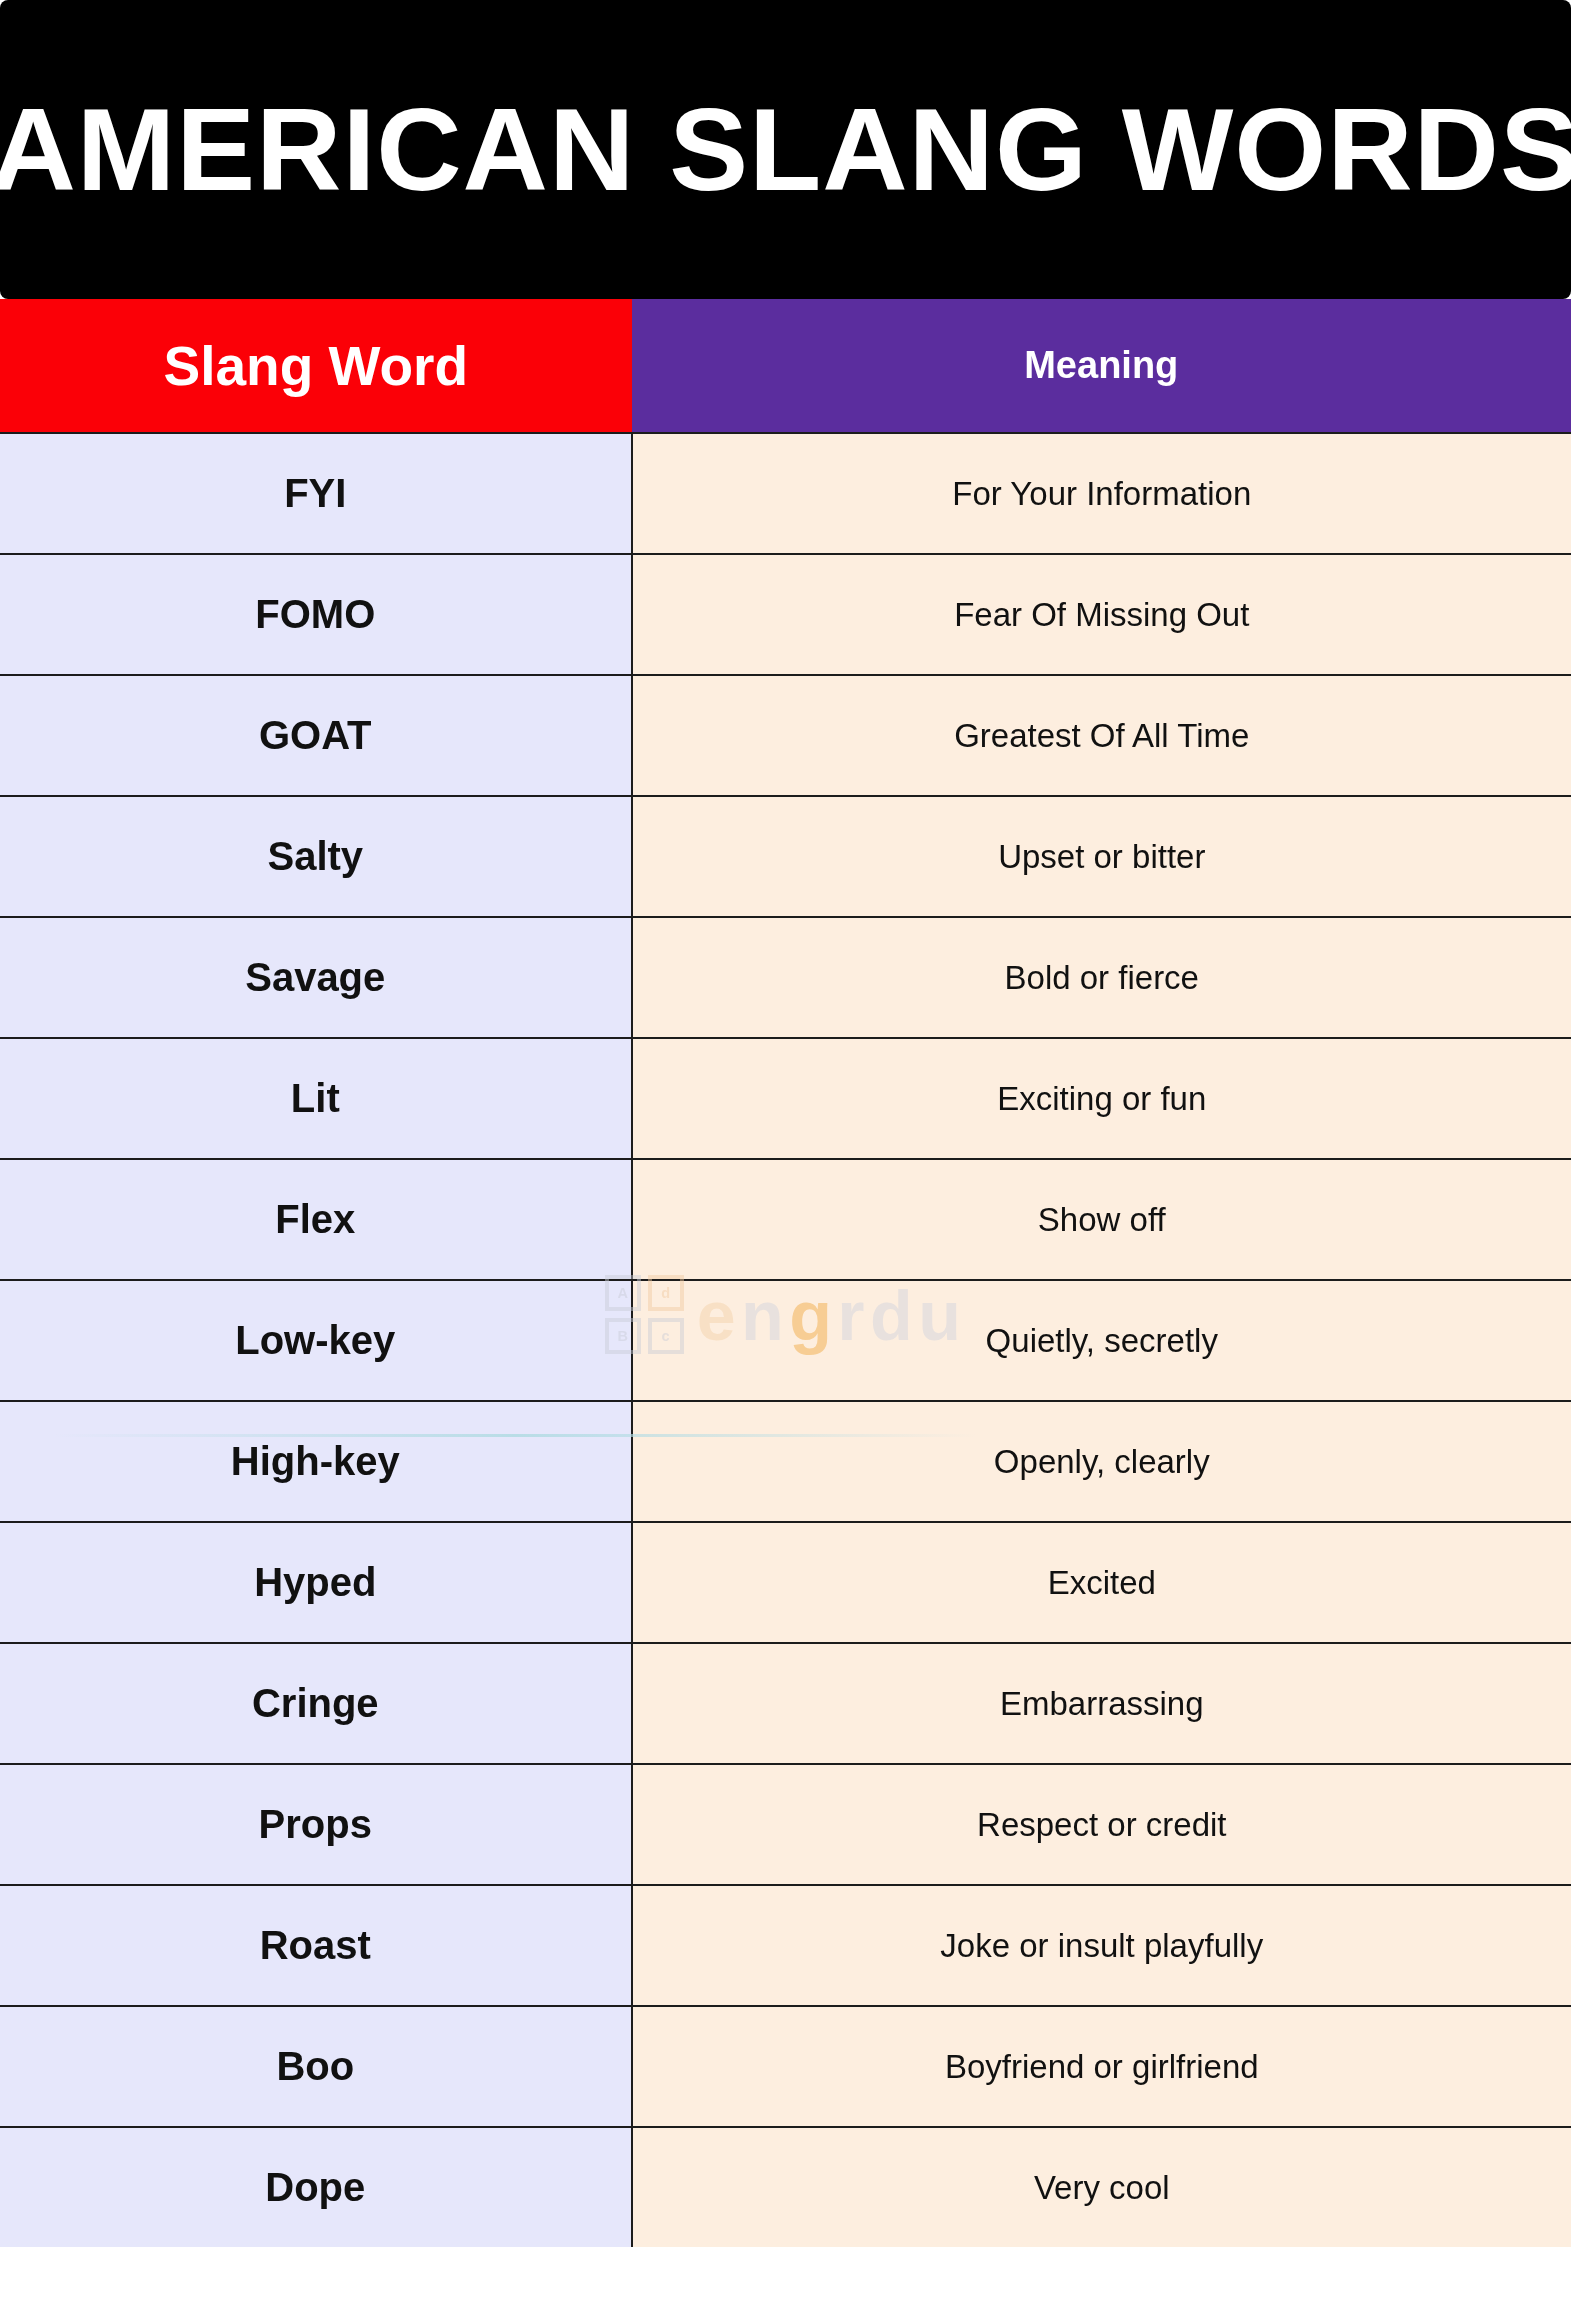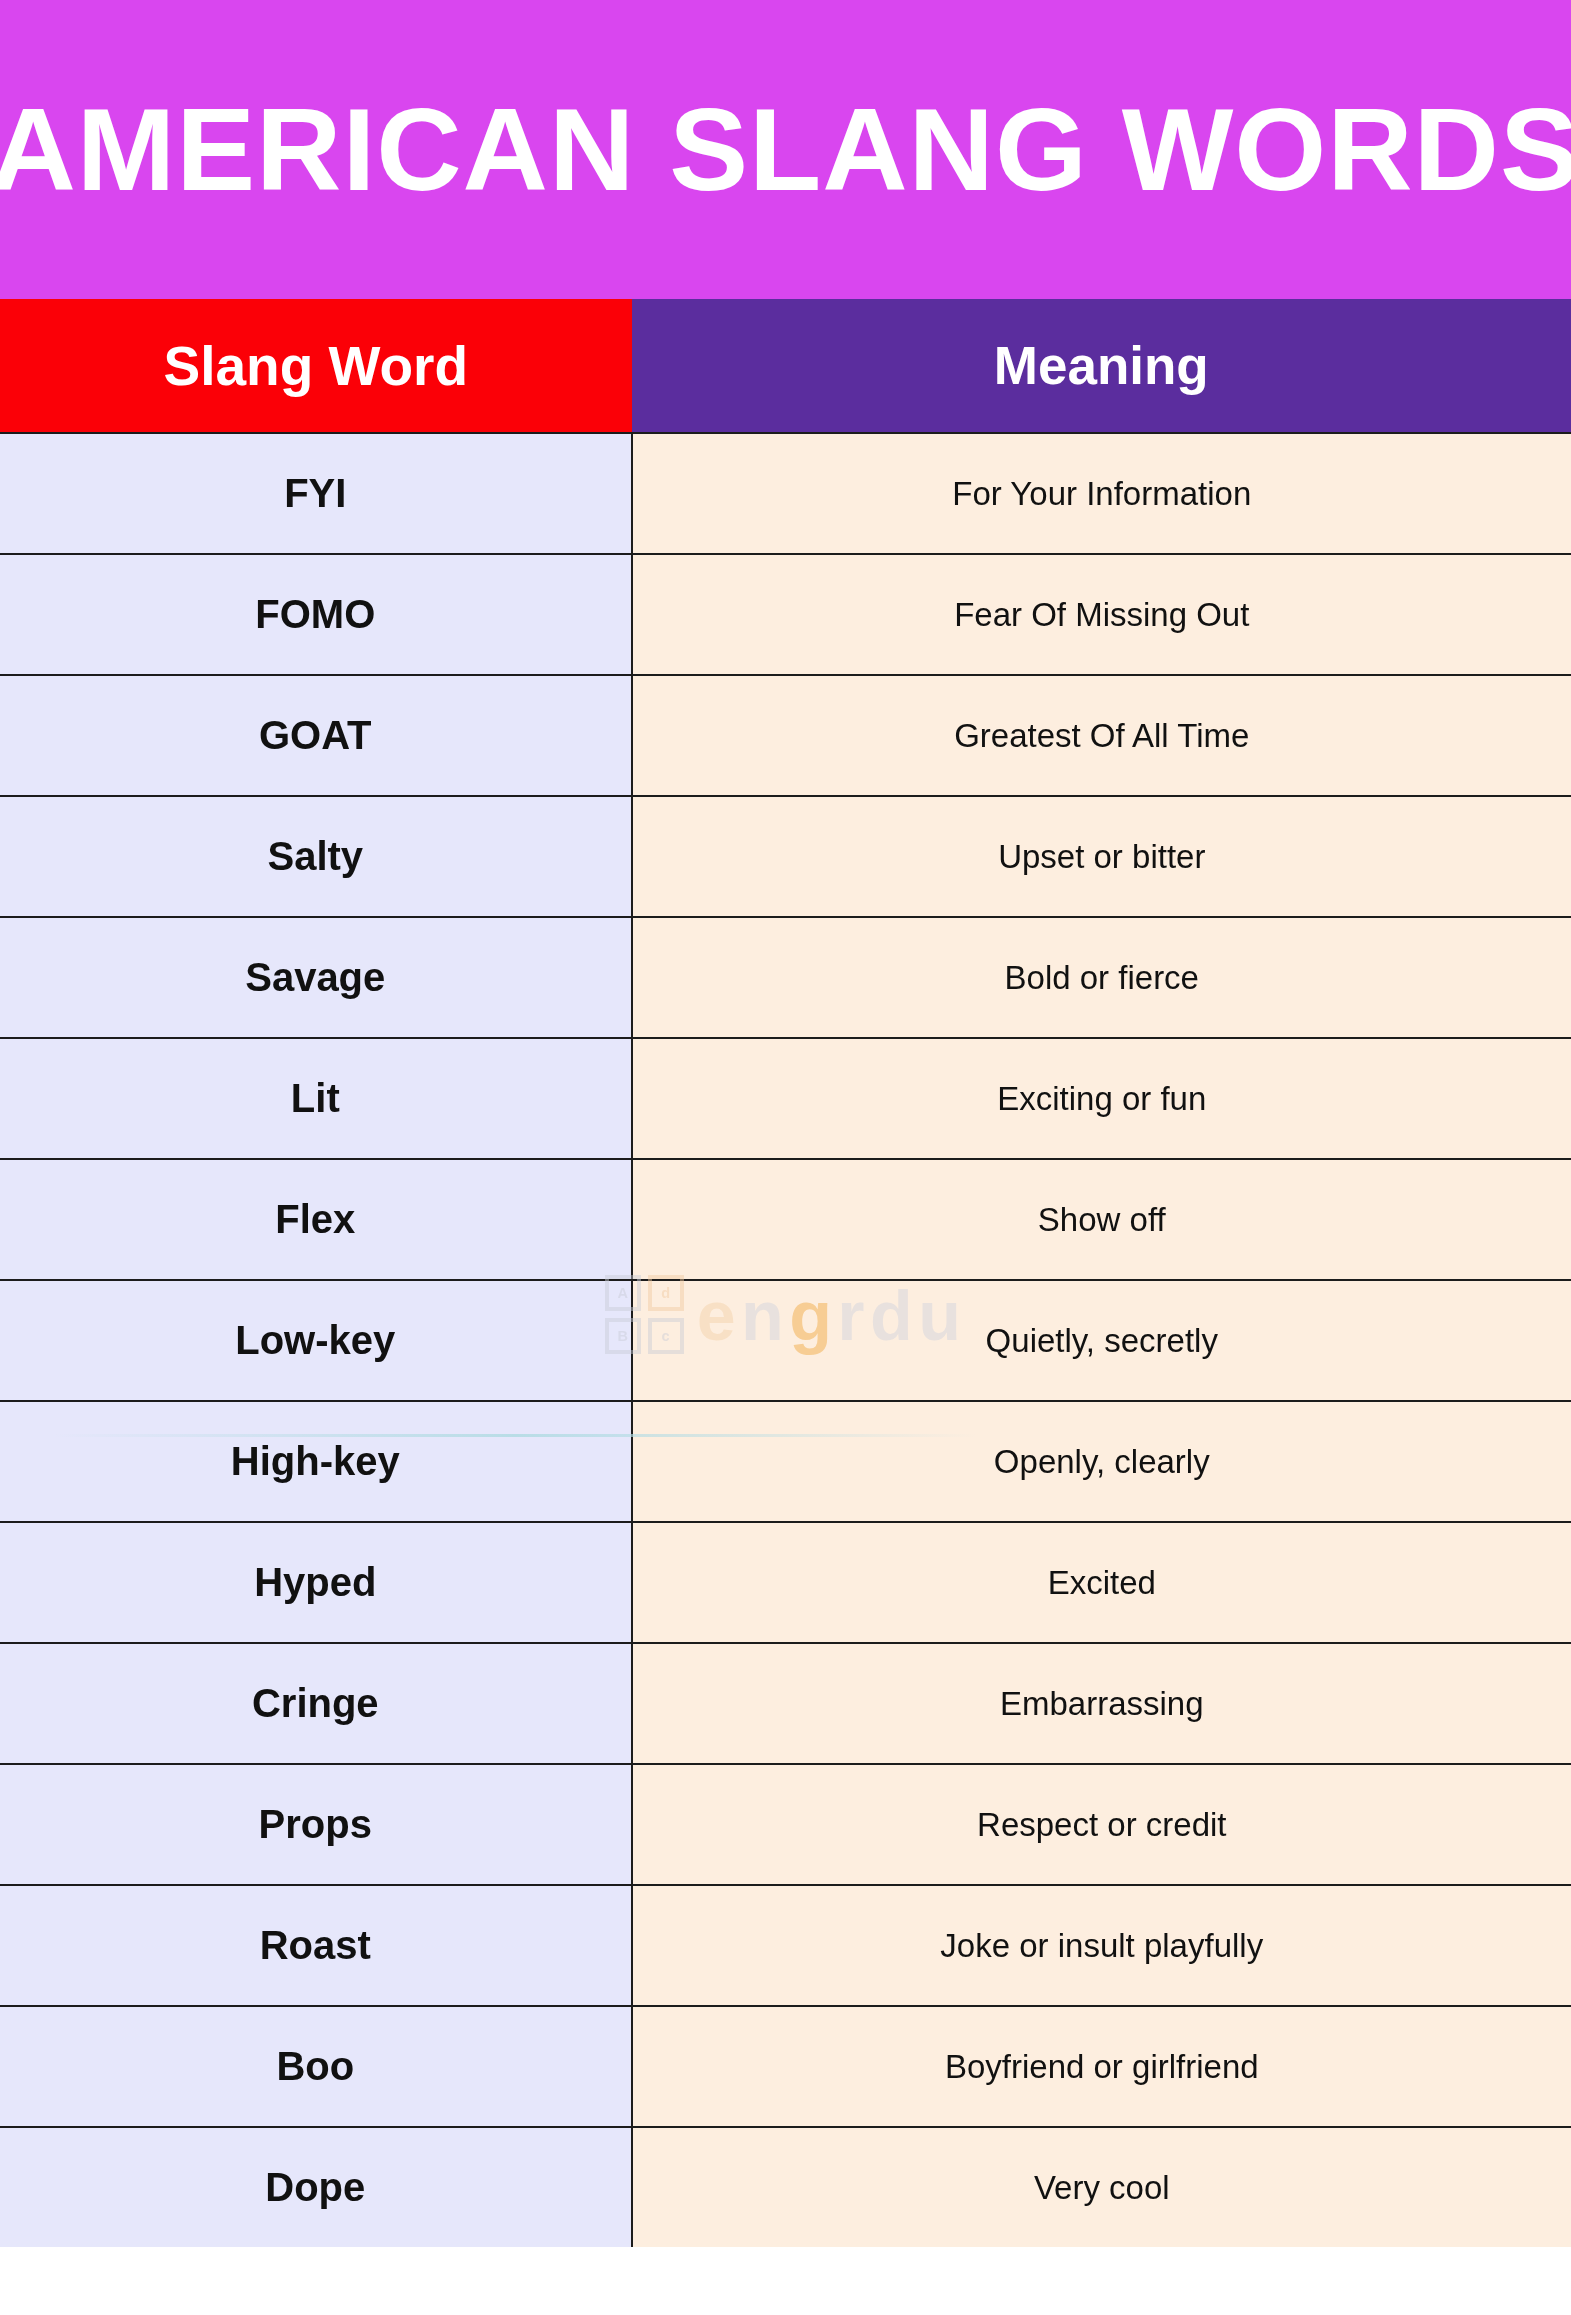--- a/index.html
+++ b/index.html
@@ -14,24 +14,25 @@
     overflow: hidden;
   }
   .poster {
     position: relative;
     width: 1571px;
     height: 2316px;
     box-sizing: border-box;
   }
   .title-banner {
     height: 299px;
-    background: #d946ef;
+    background: #000000;
     display: flex;
     align-items: center;
     justify-content: center;
+    border-radius: 8px;
   }
   .title-text {
     color: #ffffff;
     font-family: "Liberation Sans", sans-serif;
     font-weight: bold;
     font-size: 116px;
     letter-spacing: 0.9px;
     text-align: center;
     line-height: 1;
     transform: scaleX(1.02);
@@ -50,21 +51,21 @@
     font-size: 55px;
     font-weight: bold;
     height: 131px;
     text-align: center;
     border: none;
     font-family: "Liberation Sans", sans-serif;
   }
   th.head-mean {
     background: #5b2d9e;
     color: #ffffff;
-    font-size: 53px;
+    font-size: 38px;
     font-weight: bold;
     height: 131px;
     text-align: center;
     border: none;
     font-family: "Liberation Sans", sans-serif;
   }
   td.cell-word {
     background: #e6e7fb;
     color: #111111;
     font-size: 40px;

